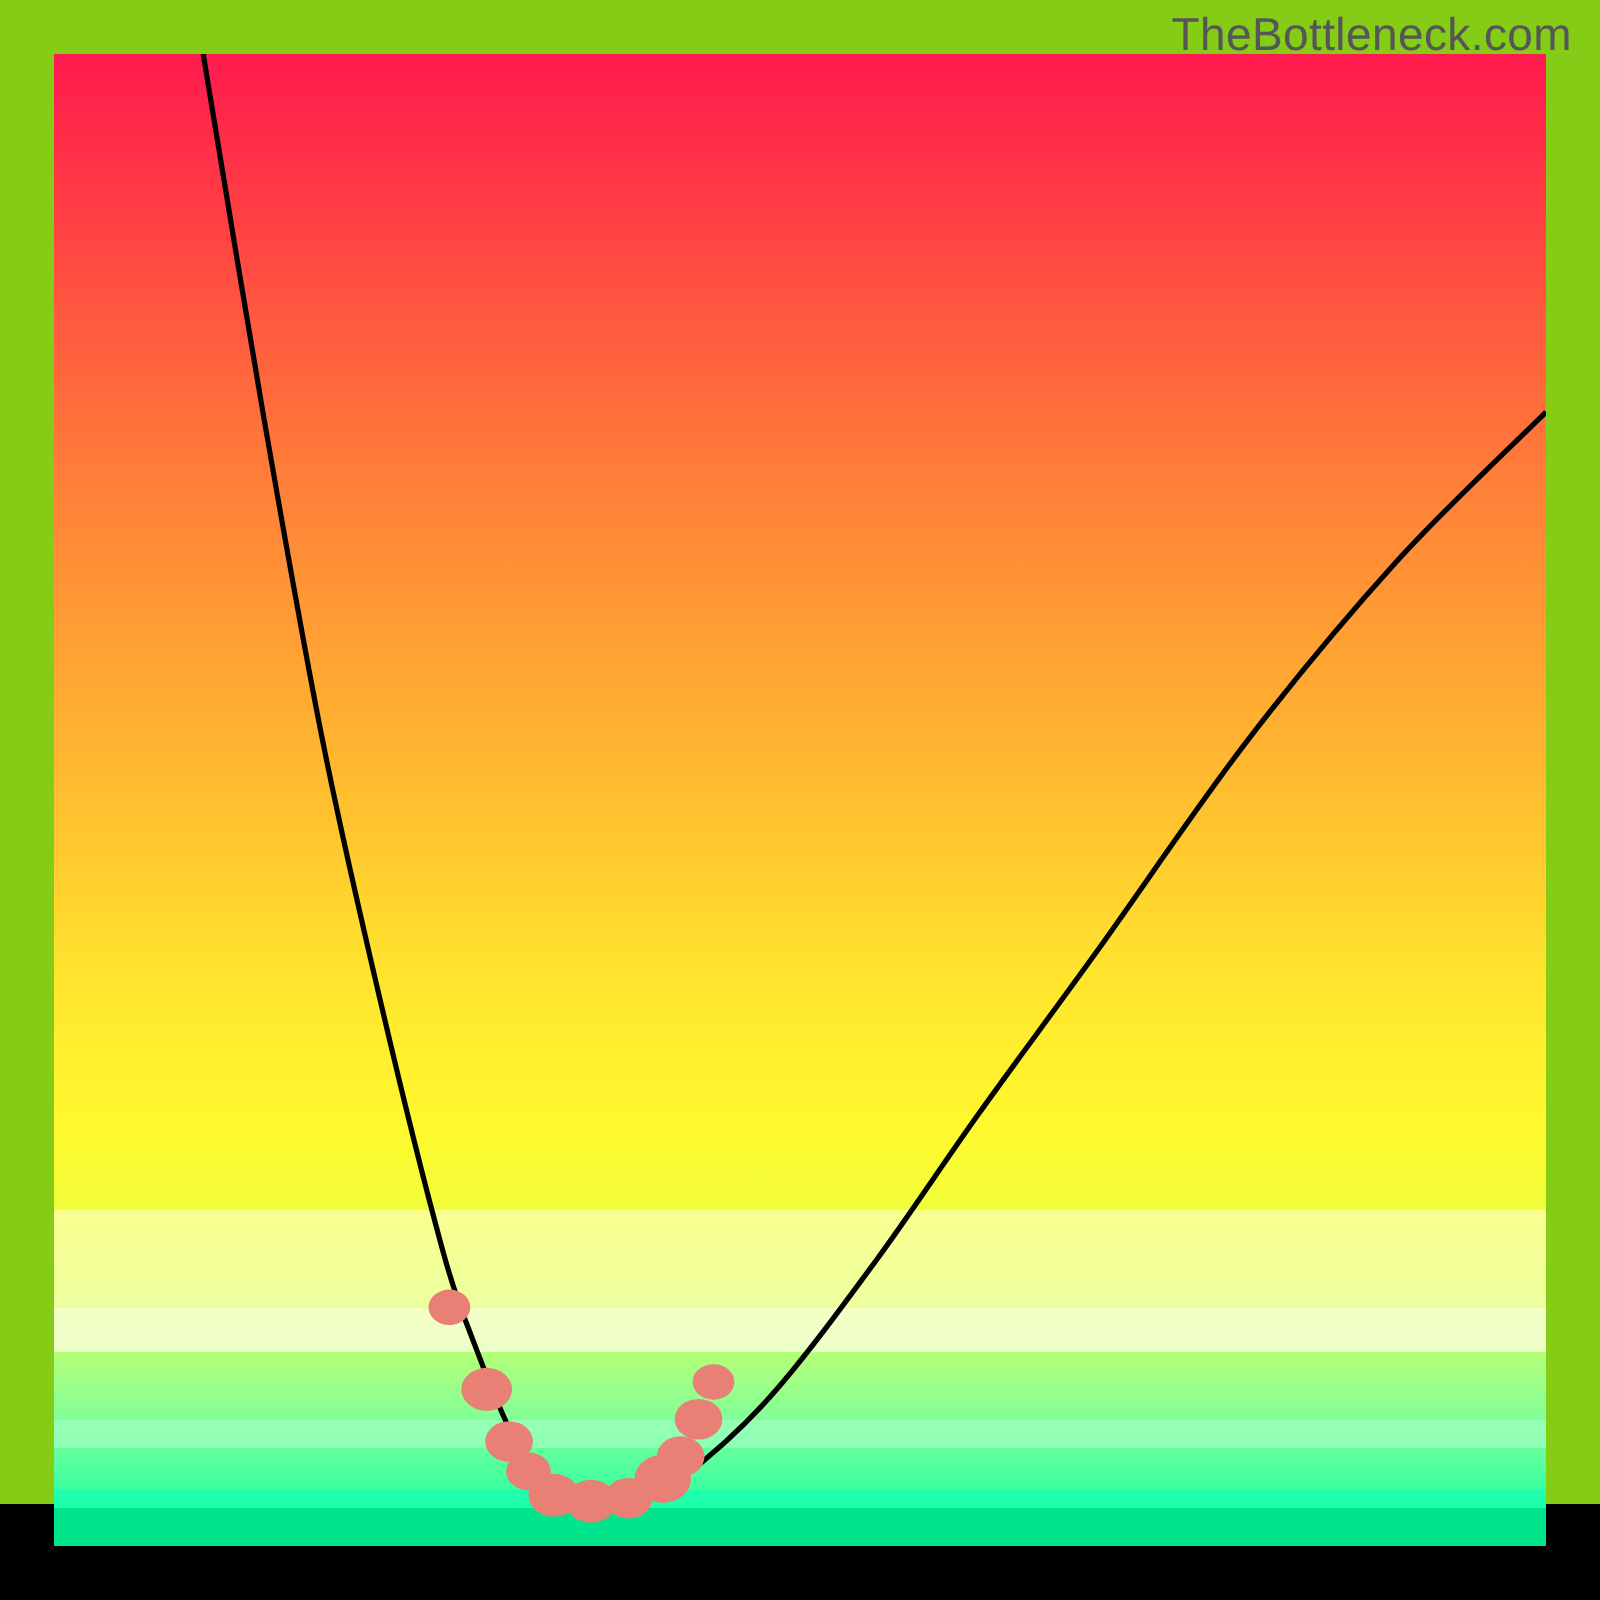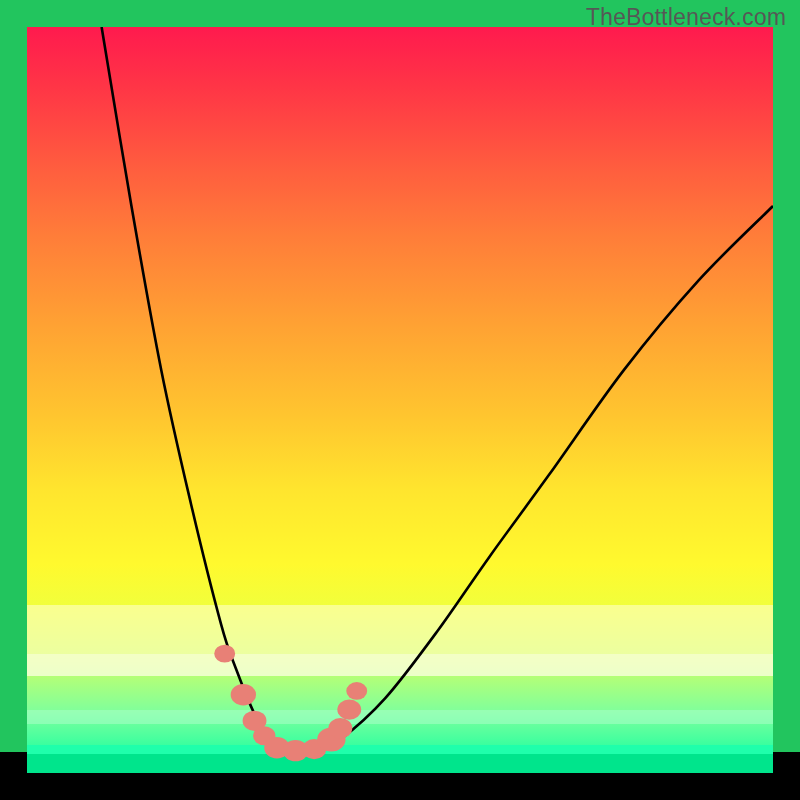--- a/index.html
+++ b/index.html
@@ -7,21 +7,21 @@
     padding: 0;
     width: 800px;
     height: 800px;
     overflow: hidden;
     background: #000;
     font-family: Arial, sans-serif;
   }
   .outer {
     width: 800px;
     height: 752px;
-    background: #22c55e;
+    background: #84cc16;
     position: relative;
   }
   .watermark {
     position: absolute;
     top: 4px;
     right: 14px;
     color: #565656;
     font-size: 23px;
     font-weight: 500;
     letter-spacing: 0.2px;

